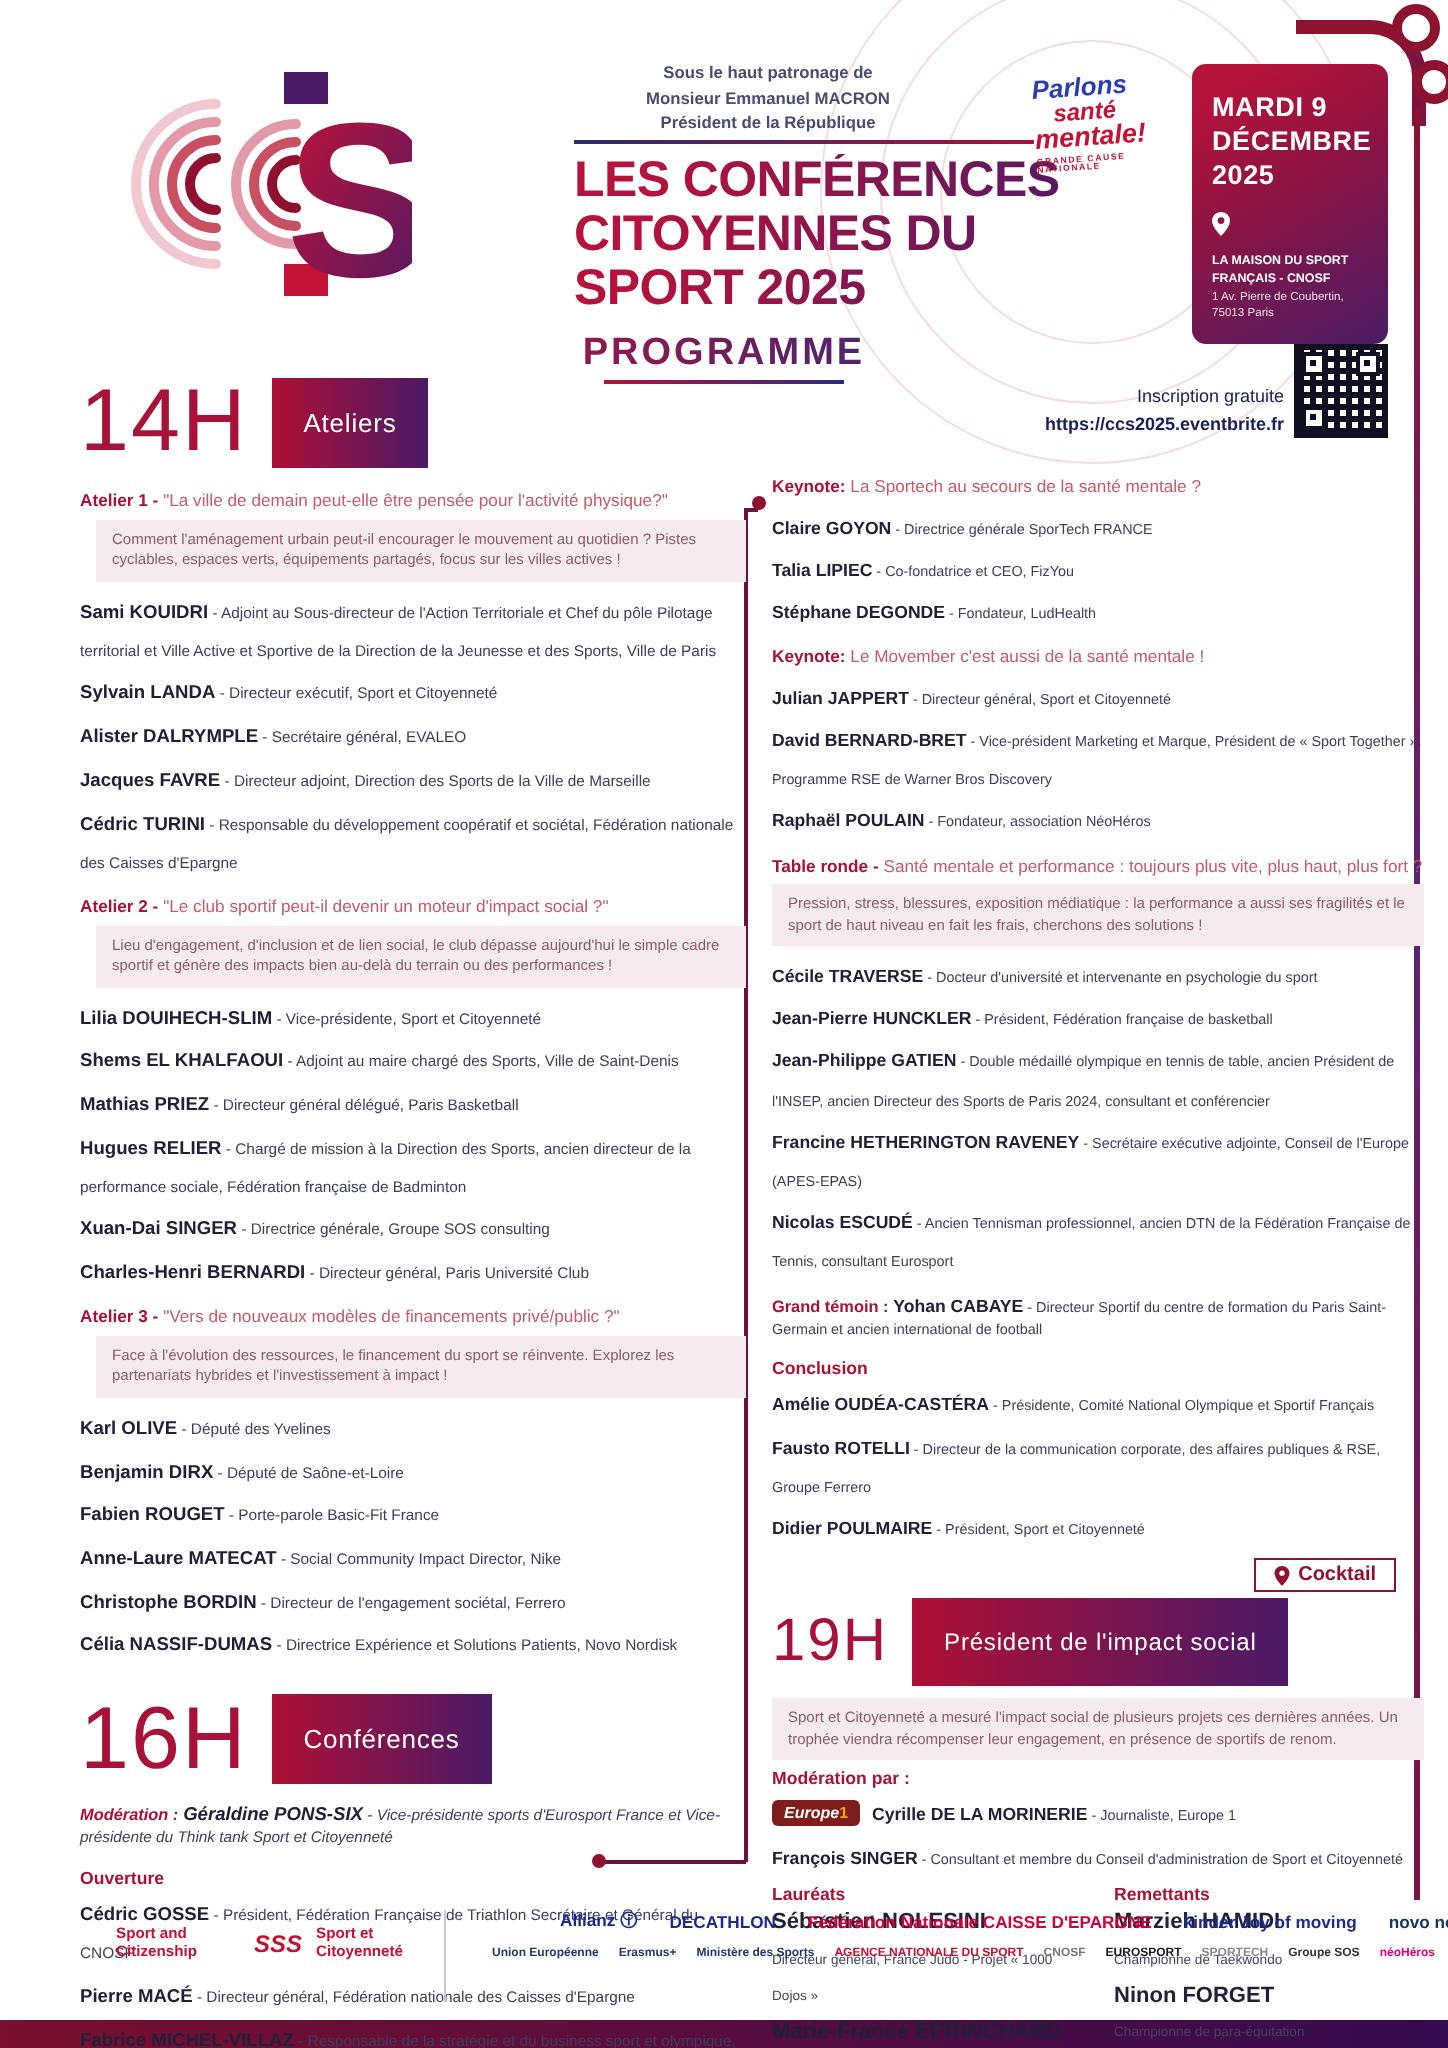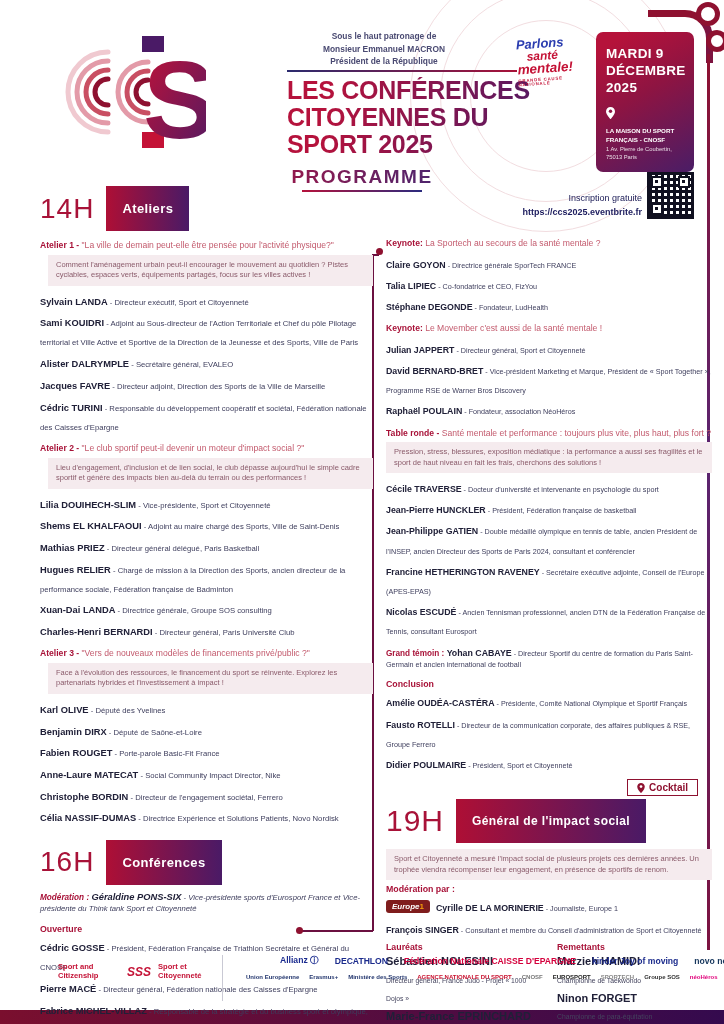--- a/index.html
+++ b/index.html
@@ -53,22 +53,22 @@
       repeating-linear-gradient(90deg,#101020 0 3px,#fff 3px 6px);}
   .qr .finder{position:absolute;width:12px;height:12px;background:#fff;border:2.5px solid #101020;box-sizing:border-box;}
   .qr .finder::after{content:"";position:absolute;left:2px;top:2px;width:3px;height:3px;background:#101020;}
   .insc{position:absolute;left:430px;top:192px;width:212px;text-align:right;
      font-size:9px;color:#20205a;line-height:1.5;}
   .insc .url{font-weight:800;color:#1d1d5e;}
   
   .col-left{position:absolute;left:40px;top:186px;width:333px;}
   .col-right{position:absolute;left:386px;top:238px;width:326px;}
   .time-row{display:flex;align-items:center;gap:12px;margin-bottom:6px;}
-  .time{font-size:28px;color:#a81238;font-weight:400;letter-spacing:1px;}
-  .badge{background:linear-gradient(90deg,#ae0f35,#4a1a66);color:#fff;font-weight:700;
+  .time{font-size:44px;color:#a81238;font-weight:400;letter-spacing:1px;}
+  .badge{background:linear-gradient(90deg,#ae0f35,#4a1a66);color:#fff;font-weight:400;
      font-size:13px;padding:15px 16px;letter-spacing:.4px;}
   .sess{margin-top:9px;}
   .sess-head{font-size:8.6px;line-height:1.35;margin-bottom:3px;}
   .lbl{color:#a81238;font-weight:700;}
   .ttl{color:#c35a6d;}
   .box{background:#f5ebee;color:#8a5a6a;font-size:7.5px;line-height:1.4;
      padding:5px 8px;margin:2px 0 4px 8px;}
   .col-right .box{margin-left:0;}
   .sp{margin:2.5px 0;line-height:1.2;}
   .nm{font-weight:700;font-size:9.3px;color:#202038;}
@@ -205,41 +205,41 @@
   </div>
 
   <div class="sess">
     <div class="sess-head">
       <span class="lbl">Atelier 1 -</span>
       <span class="ttl">"La ville de demain peut-elle être pensée pour l'activité physique?"</span>
     </div>
     <div class="box">Comment l'aménagement urbain peut-il encourager le mouvement au quotidien ? Pistes cyclables, espaces verts, équipements partagés, focus sur les villes actives !</div>
     <div>
 
-    <div class="sp"><span class="nm">Sylvain LANDA</span><span class="rl">Directeur exécutif, Sport et Citoyenneté</span></div>
-        <div class="sp"><span class="nm">Sami KOUIDRI</span><span class="rl">Adjoint au Sous-directeur de l'Action Territoriale et Chef du pôle Pilotage territorial et Ville Active et Sportive de la Direction de la Jeunesse et des Sports, Ville de Paris</span></div>
+    <div class="sp"><span class="nm">Sami KOUIDRI</span><span class="rl">Adjoint au Sous-directeur de l'Action Territoriale et Chef du pôle Pilotage territorial et Ville Active et Sportive de la Direction de la Jeunesse et des Sports, Ville de Paris</span></div>
+        <div class="sp"><span class="nm">Sylvain LANDA</span><span class="rl">Directeur exécutif, Sport et Citoyenneté</span></div>
         <div class="sp"><span class="nm">Alister DALRYMPLE</span><span class="rl">Secrétaire général, EVALEO</span></div>
         <div class="sp"><span class="nm">Jacques FAVRE</span><span class="rl">Directeur adjoint, Direction des Sports de la Ville de Marseille</span></div>
         <div class="sp"><span class="nm">Cédric TURINI</span><span class="rl">Responsable du développement coopératif et sociétal, Fédération nationale des Caisses d'Epargne</span></div>
       </div>
   </div>
 
   <div class="sess">
     <div class="sess-head">
       <span class="lbl">Atelier 2 -</span>
       <span class="ttl">"Le club sportif peut-il devenir un moteur d'impact social ?"</span>
     </div>
     <div class="box">Lieu d'engagement, d'inclusion et de lien social, le club dépasse aujourd'hui le simple cadre sportif et génère des impacts bien au-delà du terrain ou des performances !</div>
     <div>
 
     <div class="sp"><span class="nm">Lilia DOUIHECH-SLIM</span><span class="rl">Vice-présidente, Sport et Citoyenneté</span></div>
         <div class="sp"><span class="nm">Shems EL KHALFAOUI</span><span class="rl">Adjoint au maire chargé des Sports, Ville de Saint-Denis</span></div>
         <div class="sp"><span class="nm">Mathias PRIEZ</span><span class="rl">Directeur général délégué, Paris Basketball</span></div>
         <div class="sp"><span class="nm">Hugues RELIER</span><span class="rl">Chargé de mission à la Direction des Sports, ancien directeur de la performance sociale, Fédération française de Badminton</span></div>
-        <div class="sp"><span class="nm">Xuan-Dai LANDA</span><span class="rl">Directrice générale, Groupe SOS consulting</span></div>
+        <div class="sp"><span class="nm">Xuan-Dai SINGER</span><span class="rl">Directrice générale, Groupe SOS consulting</span></div>
         <div class="sp"><span class="nm">Charles-Henri BERNARDI</span><span class="rl">Directeur général, Paris Université Club</span></div>
       </div>
   </div>
 
   <div class="sess">
     <div class="sess-head">
       <span class="lbl">Atelier 3 -</span>
       <span class="ttl">"Vers de nouveaux modèles de financements privé/public ?"</span>
     </div>
     <div class="box">Face à l'évolution des ressources, le financement du sport se réinvente. Explorez les partenariats hybrides et l'investissement à impact !</div>
@@ -336,21 +336,21 @@
       <svg width="8" height="10" viewBox="0 0 9 12">
           <path d="M4.5 0C2 0 0 2 0 4.4 0 7.7 4.5 12 4.5 12S9 7.7 9 4.4C9 2 7 0 4.5 0z" fill="#8e1130"></path>
           <circle cx="4.5" cy="4.3" r="1.6" fill="#fff"></circle>
         </svg>
       <span>Cocktail</span>
     </span>
   </div>
 
   <div class="time-row">
     <span class="time" style="font-size:30px;">19H</span>
-    <span class="badge" style="font-size:12px;">Général de l'impact social</span>
+    <span class="badge" style="font-size:12px;">Président de l'impact social</span>
   </div>
   <div class="box">Sport et Citoyenneté a mesuré l'impact social de plusieurs projets ces dernières années. Un trophée viendra récompenser leur engagement, en présence de sportifs de renom.</div>
 
   <div class="subh" style="margin-top:4px;">Modération par :</div>
   <div class="modrow">
     <span class="e1badge"><span>Europe</span><span class="one">1</span></span>
     <span><span class="nm">Cyrille DE LA MORINERIE</span><span class="rl">Journaliste, Europe 1</span></span>
   </div>
   <div class="sp">
     <span class="nm">François SINGER</span><span class="rl">Consultant et membre du Conseil d'administration de Sport et Citoyenneté</span>

